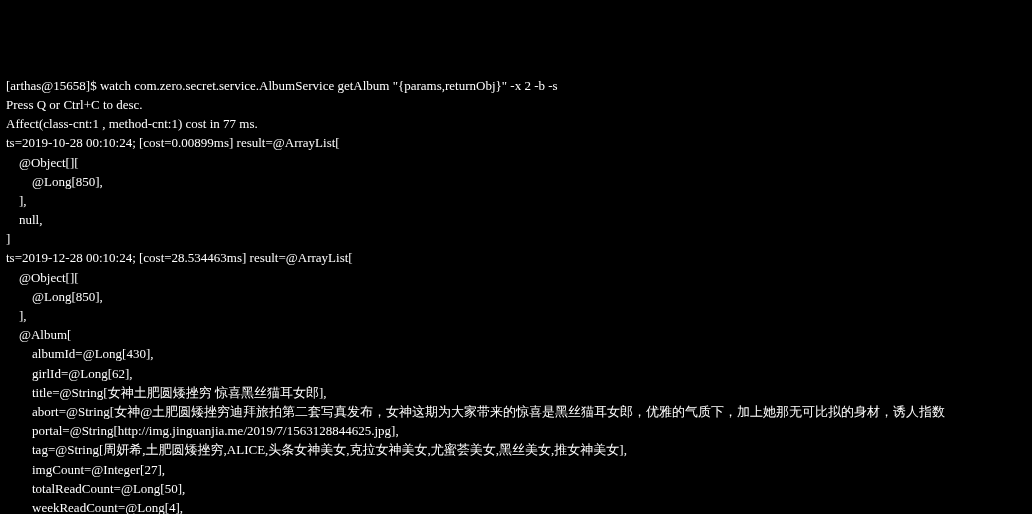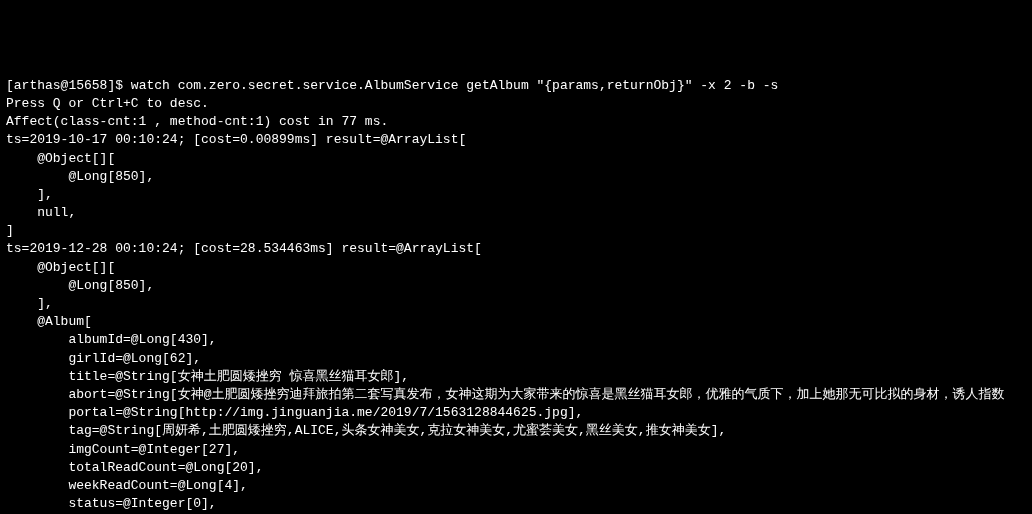--- a/index.html
+++ b/index.html
@@ -9,49 +9,49 @@
       font-family: "Consolas", "Monaco", "Courier New", monospace;
       font-size: 13px;
       line-height: 1.4;
       padding: 4px 6px;
       white-space: pre;
       overflow: hidden;
       width: 1032px;
       height: 514px;
     }
     .terminal { white-space: pre; }
-    .line { white-space: pre; }
+    .line { white-space: pre; font-family: Liberation Serif, serif; }
   </style>
 </head>
 <body>
 
 
 
 <div class="terminal"><span class="line"><span>[arthas@15658]$ </span><span>watch com.zero.secret.service.AlbumService getAlbum "{params,returnObj}" -x 2 -b -s</span></span>
 <span class="line">Press Q or Ctrl+C to desc.</span>
 <span class="line">Affect(class-cnt:1 , method-cnt:1) cost in 77 ms.</span>
-<span class="line">ts=2019-10-17 00:10:24; [cost=0.00899ms] result=@ArrayList[</span>
+<span class="line">ts=2019-10-28 00:10:24; [cost=0.00899ms] result=@ArrayList[</span>
 <span class="line">    @Object[][</span>
 <span class="line">        @Long[850],</span>
 <span class="line">    ],</span>
 <span class="line">    null,</span>
 <span class="line">]</span>
 <span class="line">ts=2019-12-28 00:10:24; [cost=28.534463ms] result=@ArrayList[</span>
 <span class="line">    @Object[][</span>
 <span class="line">        @Long[850],</span>
 <span class="line">    ],</span>
 <span class="line">    @Album[</span>
 <span class="line">        albumId=@Long[430],</span>
 <span class="line">        girlId=@Long[62],</span>
 <span class="line">        title=@String[女神土肥圆矮挫穷 惊喜黑丝猫耳女郎],</span>
 <span class="line">        abort=@String[女神@土肥圆矮挫穷迪拜旅拍第二套写真发布，女神这期为大家带来的惊喜是黑丝猫耳女郎，优雅的气质下，加上她那无可比拟的身材，诱人指数</span>
 <span class="line">        portal=@String[http://img.jinguanjia.me/2019/7/1563128844625.jpg],</span>
 <span class="line">        tag=@String[周妍希,土肥圆矮挫穷,ALICE,头条女神美女,克拉女神美女,尤蜜荟美女,黑丝美女,推女神美女],</span>
 <span class="line">        imgCount=@Integer[27],</span>
-<span class="line">        totalReadCount=@Long[20],</span>
+<span class="line">        totalReadCount=@Long[50],</span>
 <span class="line">        weekReadCount=@Long[4],</span>
 <span class="line">        status=@Integer[0],</span>
 
 
 
 
 
 </div>
 
 

